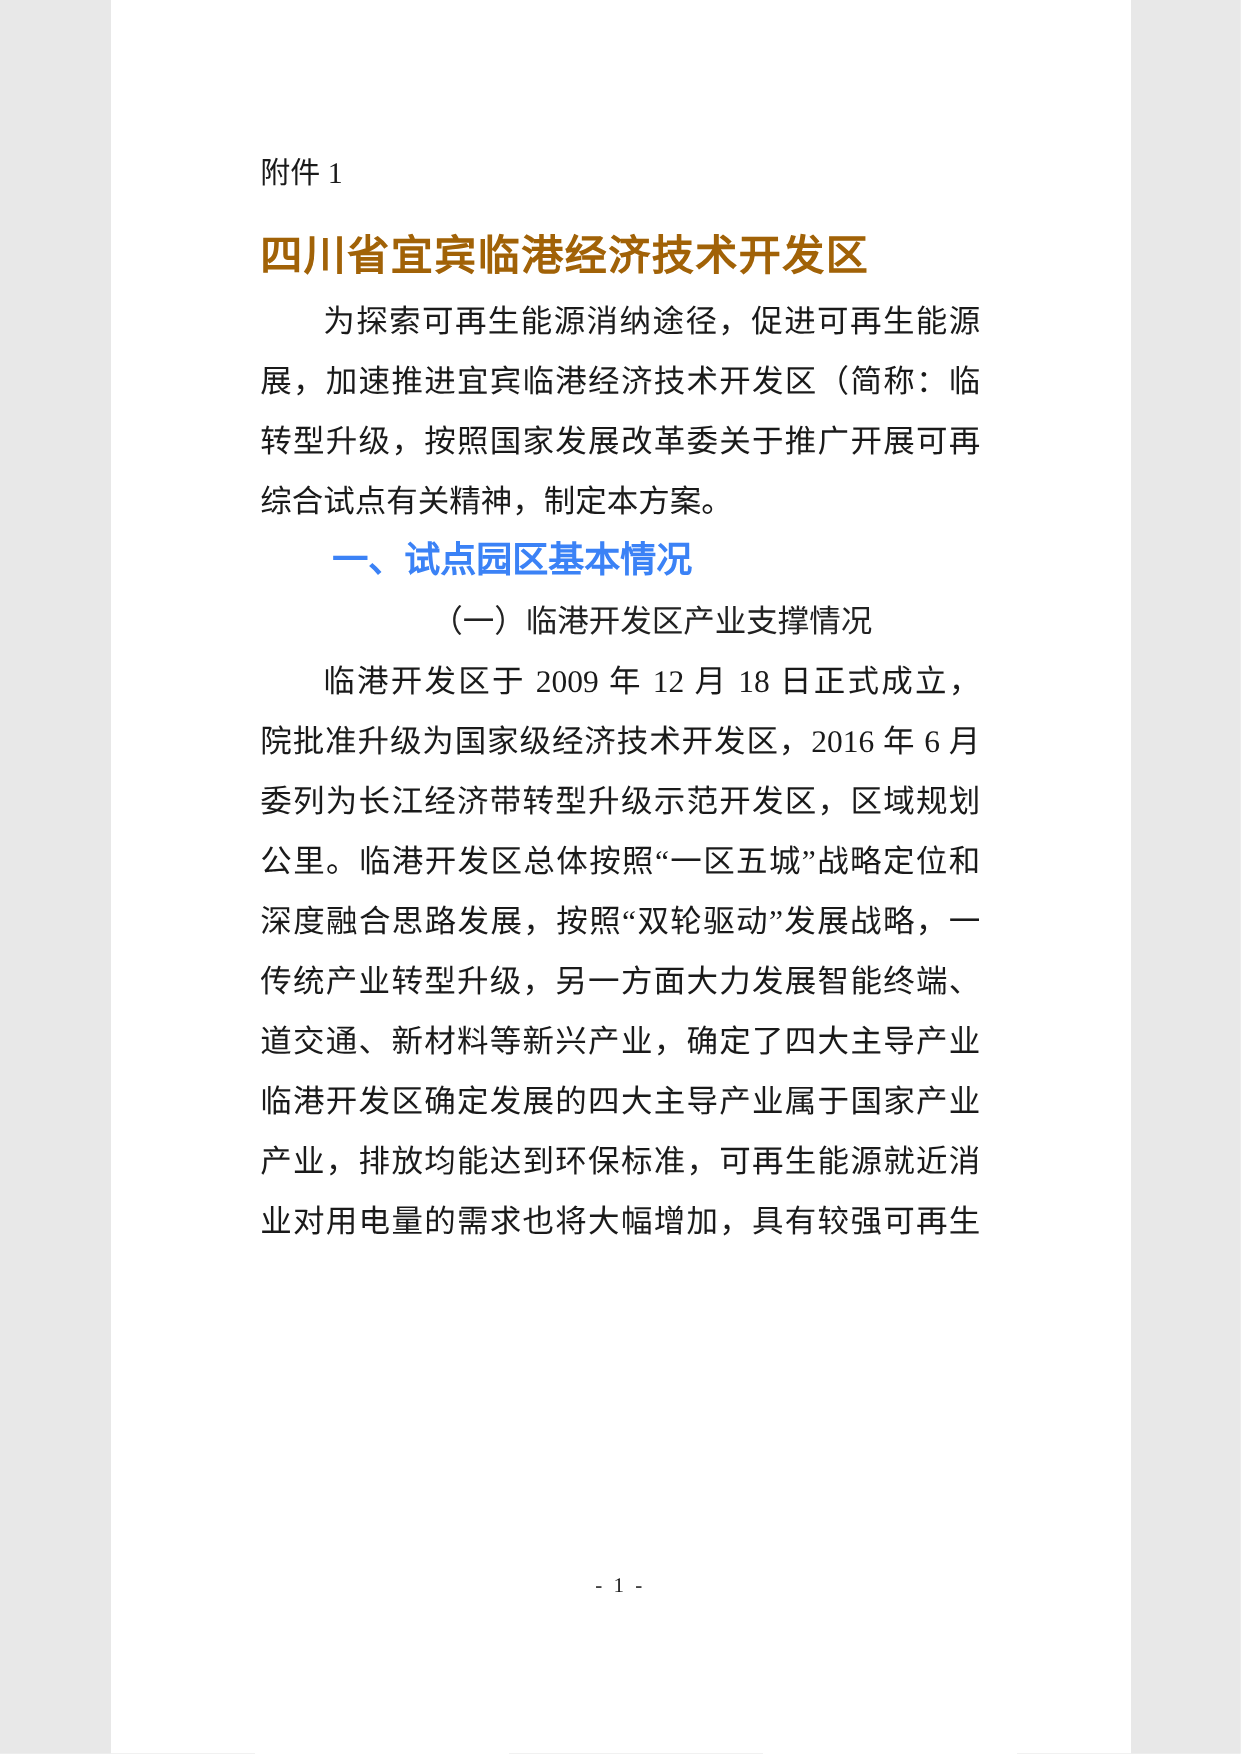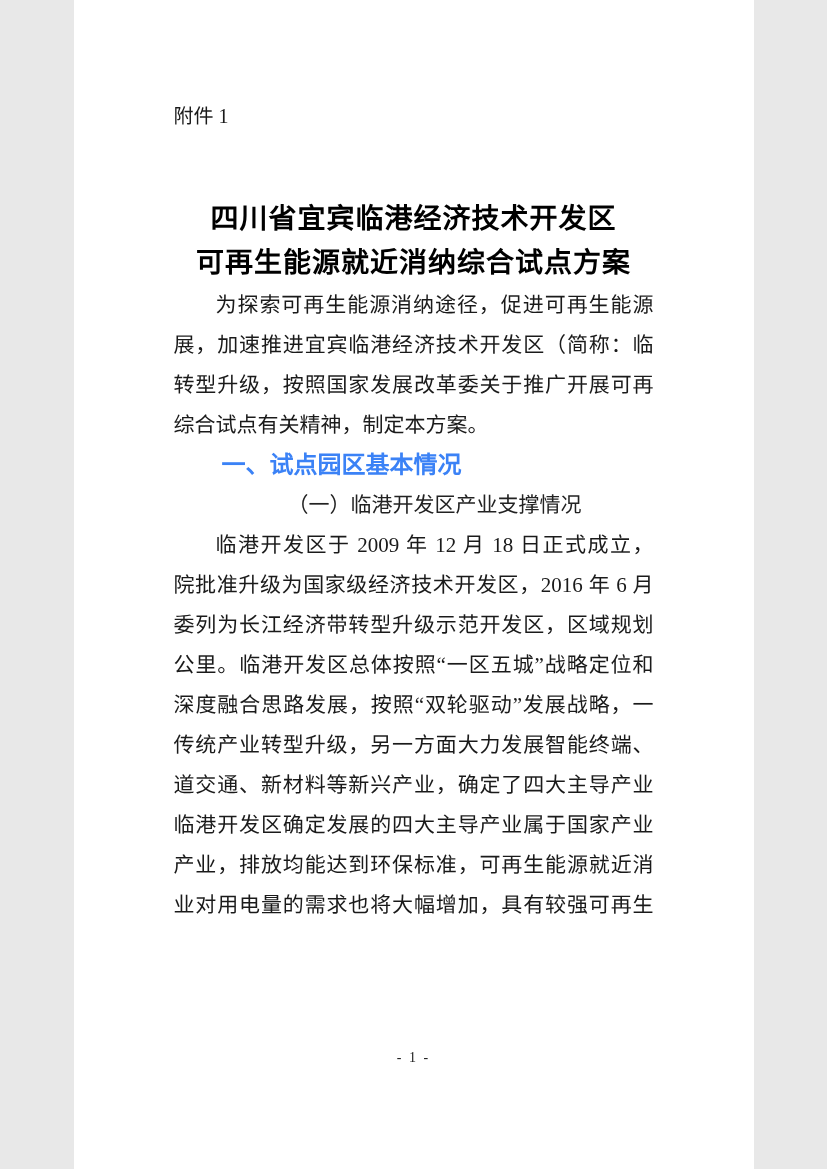--- a/index.html
+++ b/index.html
@@ -14,27 +14,26 @@
     overflow: hidden;
   }
   .content { padding: 0 100px; }
   .attachment {
     padding-top: 102px;
     font-size: 20px;
     line-height: 28px;
     color: #1a1a1a;
   }
   .title {
-    margin-top: 67px;
-    text-align: center;
+    margin-top: 20px;
     font-weight: bold;
     font-size: 28px;
     line-height: 44px;
     letter-spacing: 1px;
-    color: #000000;
+    color: #a16207;
   }
   .body-text {
     font-size: 21px;
   }
   .line {
     line-height: 40px;
     height: 40px;
     text-align: justify;
     text-align-last: justify;
     overflow: hidden;
@@ -72,21 +71,20 @@
 </head>
 <body>
 
 <div class="page">
   <div class="content">
 
     <div class="attachment">附件 1</div>
 
     <div class="title">
       <div>四川省宜宾临港经济技术开发区</div>
-      <div>可再生能源就近消纳综合试点方案</div>
     </div>
 
     <div class="body-text">
 
       <div>
         <div class="line indent">为探索可再生能源消纳途径，促进可再生能源产业健康有序发</div>
         <div class="line">展，加速推进宜宾临港经济技术开发区（简称：临港开发区）工业</div>
         <div class="line">转型升级，按照国家发展改革委关于推广开展可再生能源就近消纳</div>
         <div class="line last">综合试点有关精神，制定本方案。</div>
       </div>

